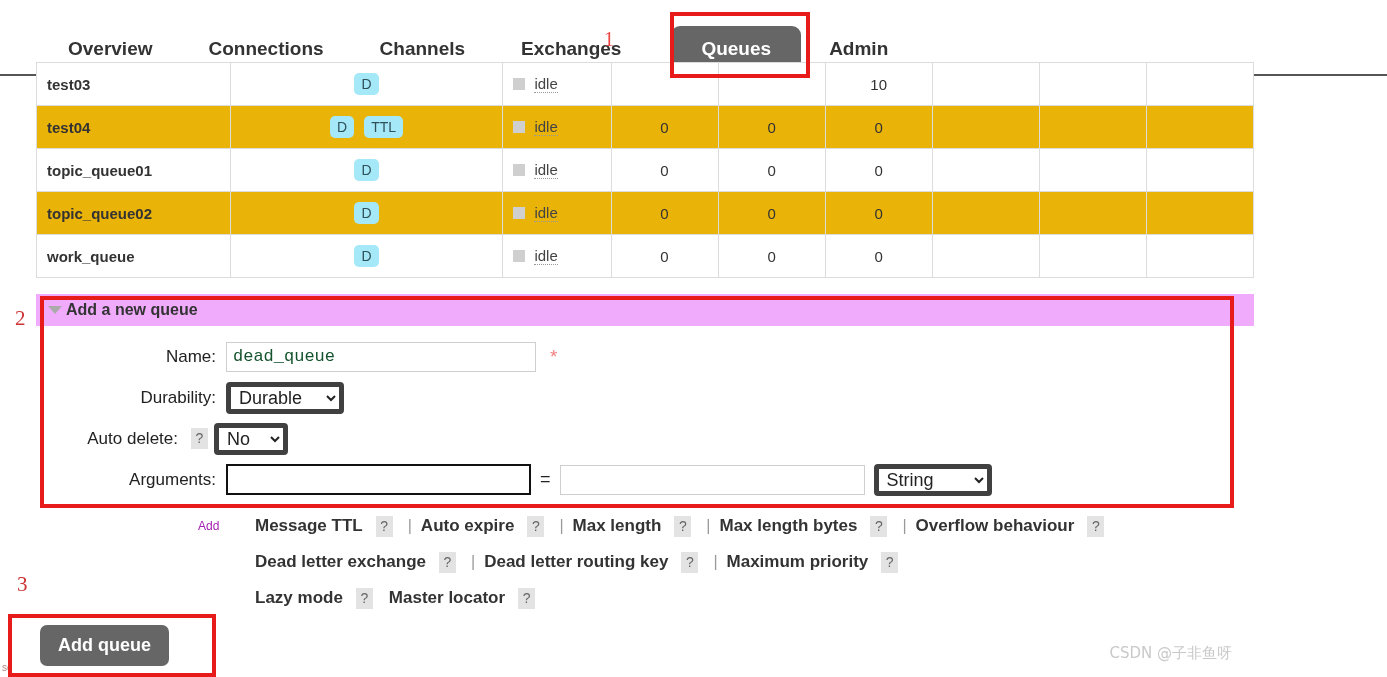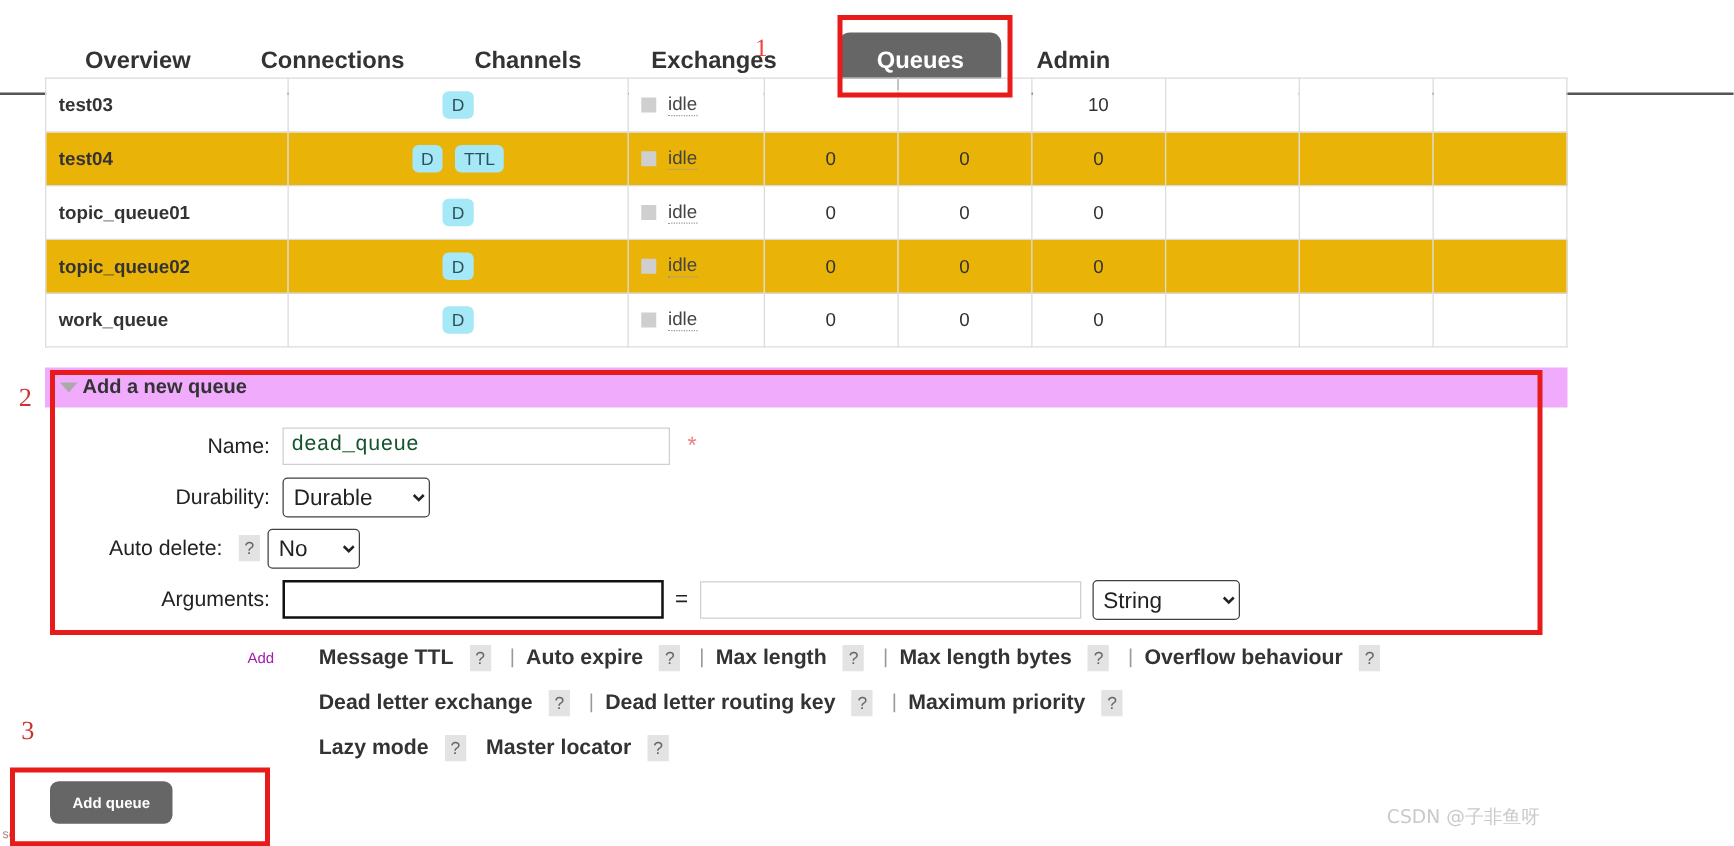--- a/index.html
+++ b/index.html
@@ -90,21 +90,21 @@
     vertical-align: middle;
   }
   .text-input {
     border: 1px solid #cfcfcf; background: #fff; height: 30px;
     font-family: "Liberation Mono", monospace; font-size: 17px;
     color: #14532d; padding: 0 6px; width: 310px;
   }
   .req { color: #f08080; font-size: 19px; margin-left: 14px; }
   select.dd {
     height: 32px; font-size: 18px; color: #222;
-    border: 1px solid #404040; border-radius: 4px; background: #fff;
+    border: 5px solid #404040; border-radius: 4px; background: #fff;
     padding: 0 4px;
     font-family: "Liberation Sans", sans-serif;
   }
   .dd-durability { width: 118px; }
   .dd-autodelete { width: 74px; }
   .dd-type { width: 118px; }
   .arg-key {
     border: 2px solid #111; height: 31px; width: 305px;
     background: #fff; font-size: 16px; padding: 0 6px;
     font-family: "Liberation Sans", sans-serif;
@@ -126,21 +126,21 @@
     font-size: 17px; font-weight: bold; color: #333;
     white-space: nowrap;
   }
   .sep { color: #999; margin: 0 9px; font-size: 16px; }
   .gap { width: 10px; }
 
   
   .addq-btn {
     position: absolute; left: 40px; top: 625px;
     background: #666; color: #fff;
-    font-size: 12px; font-weight: bold;
+    font-size: 18px; font-weight: bold;
     border: none; border-radius: 7px;
     padding: 10px 18px;
     font-family: "Liberation Sans", sans-serif;
   }
   .sd-text {
     position: absolute; left: 2px; top: 662px;
     font-size: 10px; color: #b08080;
   }
 
   

